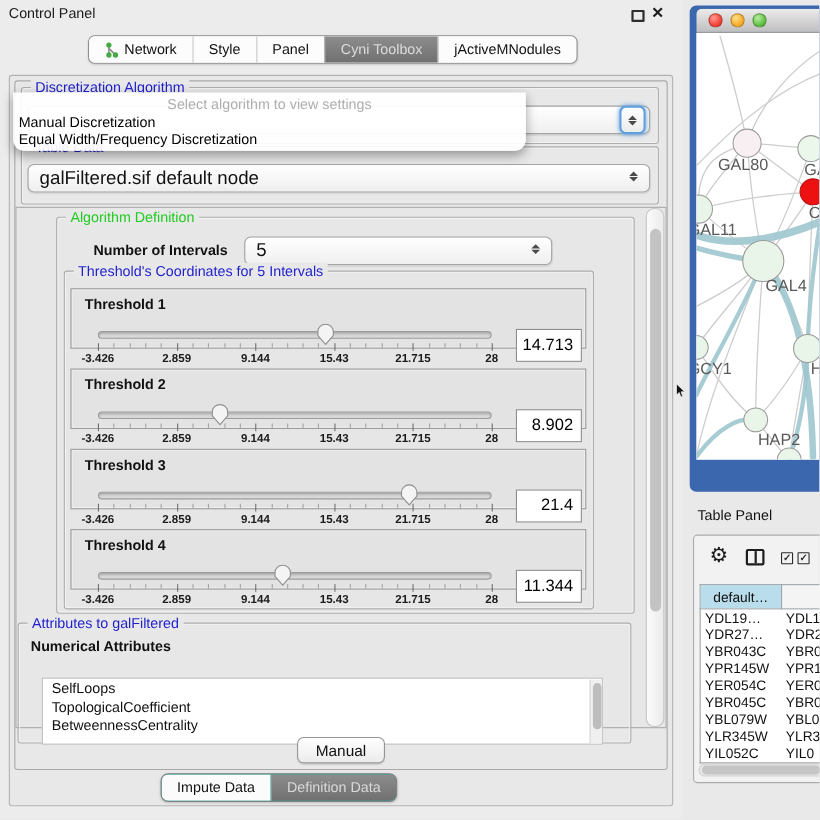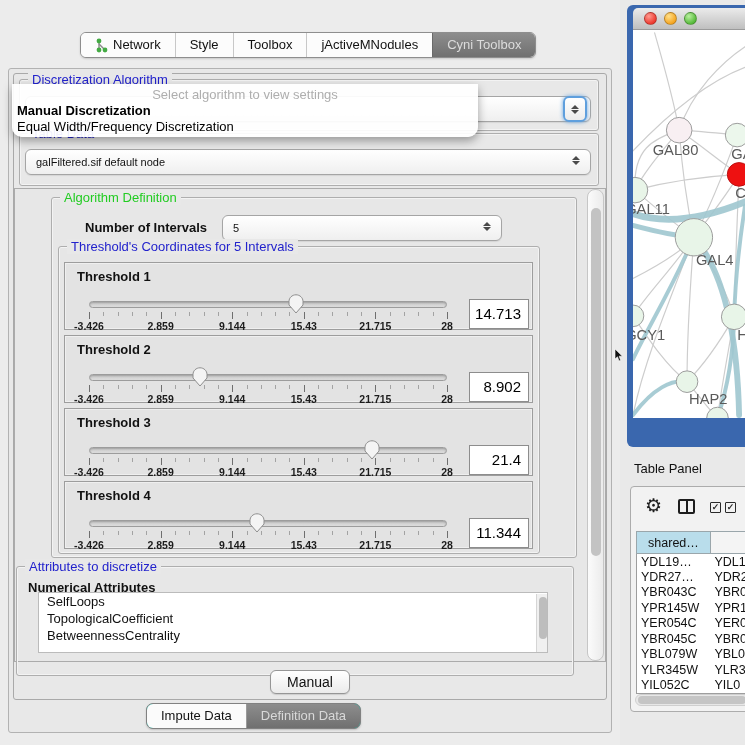--- a/index.html
+++ b/index.html
@@ -31,75 +31,75 @@
 
   .group { position:absolute; border:1px solid #aeaeae; border-radius:3px;
     box-shadow:inset 0 0 0 1px #f3f3f3; }
   .group-title { position:absolute; top:-8px; left:8px; font-size:13px; background:#e8e8e8; padding:0 4px; white-space:nowrap; }
   .gt-blue { color:#2222cc; }
   .gt-green { color:#22cc22; }
 
   
   .combo { position:absolute; height:26px; border:1px solid #a5a5a5; border-radius:6px;
     background:linear-gradient(#ffffff,#efefef); box-shadow:0 1px 1px rgba(0,0,0,.08);
-    font-size:11px; color:#111; line-height:24px; padding-left:10px; }
+    font-size:17px; color:#111; line-height:24px; padding-left:10px; }
   .arrows { position:absolute; right:9px; top:5px; width:9px; }
   .arrows i { display:block; width:0; height:0; border-left:4px solid transparent; border-right:4px solid transparent; margin:1px 0; }
   .arr-up { border-bottom:4px solid #4a4a4a; }
   .arr-dn { border-top:4px solid #4a4a4a; }
 
   #grp-algo { left:19px; top:79px; width:580px; height:52px; }
   #algo-combo { left:25px; top:96px; width:566px; }
   #algo-btn { position:absolute; right:3px; top:-1px; width:24px; height:26px; border:2px solid #5f9fdd;
     border-radius:6px; background:linear-gradient(#ffffff,#ececec); box-shadow:0 0 4px #6aa5df; }
   #algo-btn .arrows { right:5px; top:6px; }
 
   #grp-tdata { left:19px; top:133px; width:580px; height:53px; }
   #tdata-combo { left:25px; top:149px; width:566px; }
 
   
   #algo-popup { position:absolute; left:12px; top:84px; width:466px; height:53px;
     background:rgba(255,255,255,0.93); border-radius:0 0 10px 10px;
     box-shadow:0 4px 10px rgba(0,0,0,.35); z-index:30; }
   #popup-prompt { position:absolute; left:0; top:3px; width:100%; text-align:center; font-size:13px; color:#aeaeae; }
   .popup-opt { position:absolute; left:5px; font-size:13px; color:#000; white-space:nowrap; }
-  #popup-opt0 { top:19px; font-weight:bold; }
+  #popup-opt0 { top:19px; font-weight:normal; }
   #popup-opt1 { top:35px; }
 
   
   #scrollpane { position:absolute; left:14px; top:188px; width:592px; height:474px;
     border:1px solid #ababab; background:#e7e7e7; overflow:hidden; }
   #vsb { position:absolute; left:587px; top:189px; width:17px; height:472px;
     background:linear-gradient(to right,#fbfbfb,#ebebeb); border:1px solid #c6c6c6; border-radius:8px; }
   #vsb-thumb { position:absolute; left:3px; top:18px; width:10px; height:348px; background:#c3c3c3; border-radius:6px; }
 
   #grp-interval { left:51px; top:197px; width:526px; height:361px; }
   #noi-label { position:absolute; left:85px; top:220px; font-size:13px; font-weight:bold; color:#111; }
   #noi-spin { left:222px; top:215px; width:280px; }
 
   #grp-thresh { left:58px; top:246px; width:482px; height:308px; background:#e6e6e6; }
 
-  .th-panel { position:absolute; left:64px; width:469px; height:68px; background:#e3e3e3;
+  .th-panel { position:absolute; left:64px; width:469px; height:55px; background:#e3e3e3;
     border:1px solid #9d9d9d; box-shadow:inset 0 0 0 1px #efefef;padding-left:44px; }
   .th-label { position:absolute; left:12px; top:6px; font-size:13px; font-weight:bold; color:#111; }
   .th-zone { position:absolute; left:20px; top:30px; width:400px; height:38px; }
   .trackarea { position:absolute; left:4px; top:0; width:358px; height:38px; }
   .track { position:absolute; left:0; top:8px; width:100%; height:7px; border-radius:4px;
     border:1px solid #9c9c9c; background:linear-gradient(#c7c7c7,#dedede); box-shadow:inset 0 1px 2px rgba(0,0,0,.2); }
   .thumb { position:absolute; top:1px; width:16px; height:20px; }
   .tick { position:absolute; top:19px; width:1px; background:#6f6f6f; }
   .tick.minor { height:4px; opacity:.55; }
   .tick.major { height:7px; }
   .tlabel { position:absolute; top:27px; transform:translateX(-50%); font-size:10.5px; font-weight:bold; color:#1c1c1c; white-space:nowrap; }
   .th-value { position:absolute; left:404px; top:36px; width:60px; height:30px; background:#fff;
     border:1px solid #8d8d8d; font-size:15px; color:#000; text-align:right; line-height:28px; padding-right:7px; }
 
   #grp-attr { left:16px; top:566px; width:558px; height:110px; }
   #attr-heading { position:absolute; left:28px; top:580px; font-size:13px; font-weight:bold; color:#111; }
-  #attr-list { position:absolute; left:38px; top:592px; width:510px; height:61px; background:#fff;
+  #attr-list { position:absolute; left:38px; top:616px; width:510px; height:61px; background:#fff;
     border:1px solid #bbb; overflow:hidden; }
   .attr-item { font-size:13px; color:#111; padding-left:8px; line-height:17px; white-space:nowrap; }
   #attr-vsb { position:absolute; left:497px; top:1px; width:12px; height:59px; background:#f0f0f0; border-left:1px solid #d5d5d5; }
   #attr-vsb-thumb { position:absolute; left:2px; top:3px; width:8px; height:42px; background:#bdbdbd; border-radius:5px; }
 
   #apply-btn { position:absolute; left:270px; top:670px; height:24px; padding:0 16px;
     border:1px solid #969696; border-radius:6px; background:linear-gradient(#ffffff,#ebebeb);
     font-size:14px; color:#111; line-height:22px; box-shadow:0 1px 1px rgba(0,0,0,.12); }
 
   #bottom-tabs { position:absolute; left:146px; top:703px; height:26px; display:inline-flex;
@@ -143,43 +143,48 @@
 
   svg text { font-family:"Liberation Sans", sans-serif; }
 </style>
 </head>
 <body>
 
 <div id="screen">
 
   <div id="control-panel">
 
+    <div id="cp-titlebar">
+      <span id="cp-title">Control Panel</span>
+      <span id="float-icon"></span>
+      <span id="close-icon">✕</span>
+    </div>
 
     <div id="top-tabs">
       <div class="ttab">
         <svg width="13" height="15" viewBox="0 0 13 15">
           <line x1="4" y1="3" x2="4" y2="11" stroke="#8a8a8a" stroke-width="1.4"></line>
           <line x1="4" y1="6" x2="9" y2="11" stroke="#8a8a8a" stroke-width="1.4"></line>
           <circle cx="4" cy="3" r="2.4" fill="#44aa44"></circle>
           <circle cx="4" cy="12" r="2.4" fill="#44aa44"></circle>
           <circle cx="10" cy="12" r="2.4" fill="#44aa44"></circle>
         </svg>
         <span>Network</span>
       </div>
       <div class="ttab">
           <span>Style</span>
         </div>
       <div class="ttab">
-          <span>Toolbox</span>
+          <span>Panel</span>
+        </div>
+      <div class="ttab sel">
+          <span>Cyni Toolbox</span>
         </div>
       <div class="ttab">
           <span>jActiveMNodules</span>
-        </div>
-      <div class="ttab sel">
-          <span>Cyni Toolbox</span>
         </div>
     </div>
 
     <div id="panelA"></div>
     <div id="panelB"></div>
 
     <div class="group" id="grp-algo">
       <span class="group-title gt-blue">Discretization Algorithm</span>
     </div>
     <div class="combo" id="algo-combo">
@@ -392,21 +397,21 @@
               <div class="thumb" style="left: calc(46.9993% - 8px);"><svg width="16" height="20" viewBox="0 0 16 20">
                   <path d="M8,0.8 C11.9,0.8 15,3.8 15,7.4 L15,11 L8,19 L1,11 L1,7.4 C1,3.8 4.1,0.8 8,0.8 Z" fill="#f4f4f4" stroke="#8e8e8e" stroke-width="1"></path>
                 </svg></div>
             </div>
           </div>
           <div class="th-value">11.344</div>
         </div>
       </div>
 
     <div class="group" id="grp-attr">
-      <span class="group-title gt-blue">Attributes to discretize</span>
+      <span class="group-title gt-blue">Attributes to galFiltered</span>
     </div>
     <span id="attr-heading">Numerical Attributes</span>
     <div id="attr-list">
       <div id="attr-items">
           <div class="attr-item">SelfLoops</div>
           <div class="attr-item">TopologicalCoefficient</div>
           <div class="attr-item">BetweennessCentrality</div>
         </div>
       <div id="attr-vsb">
           <div id="attr-vsb-thumb"></div>
@@ -490,21 +495,21 @@
 
   <span id="tp-title">Table Panel</span>
   <div id="tp-box">
     <span id="gear-icon">⚙</span>
     <span id="col-icon"></span>
     <span class="cbx" id="cbx1">✓</span>
     <span class="cbx" id="cbx2">✓</span>
     <table id="tp-table">
       <thead>
           <tr id="tp-head-row">
-            <th class="selcol" style="width: 74px;">shared…</th>
+            <th class="selcol" style="width: 74px;">default…</th>
             <th style="width: 126px;">n</th>
           </tr>
         </thead>
       <tbody id="tp-body">
           <tr>
             <td>YDL19…</td>
             <td>YDL1</td>
           </tr>
           <tr>
             <td>YDR27…</td>

